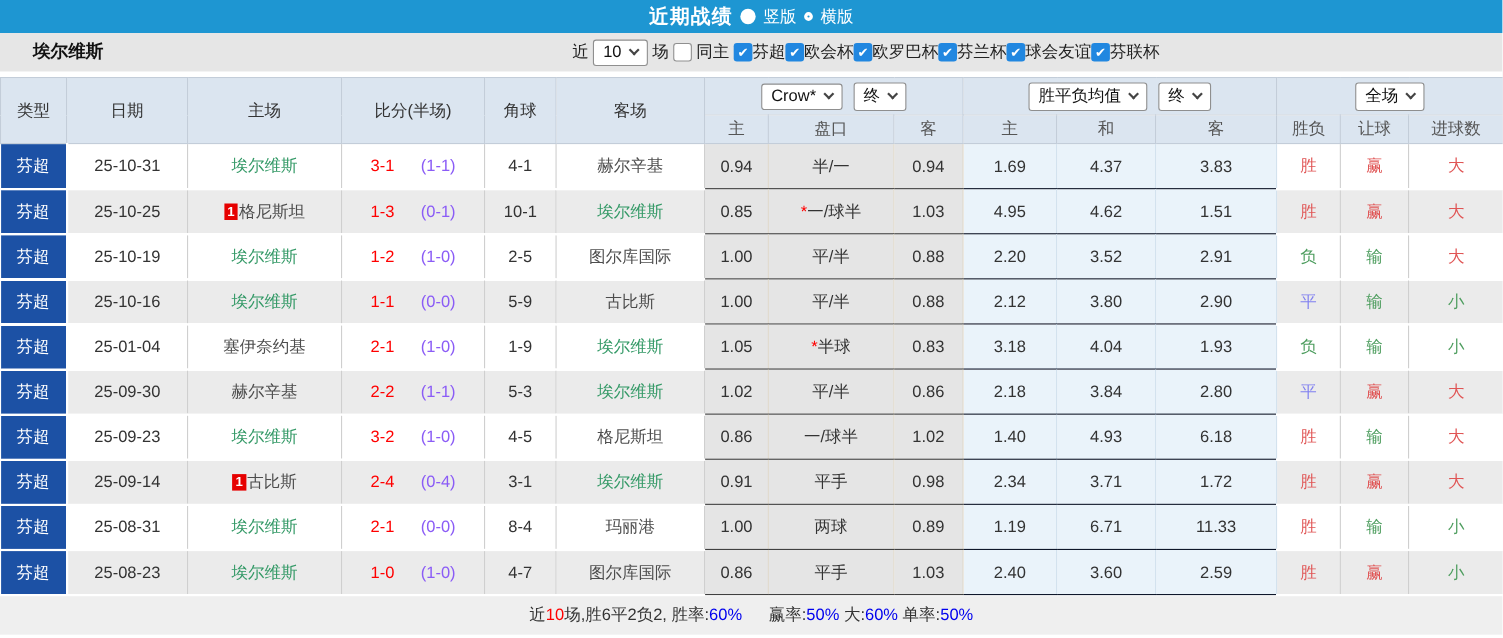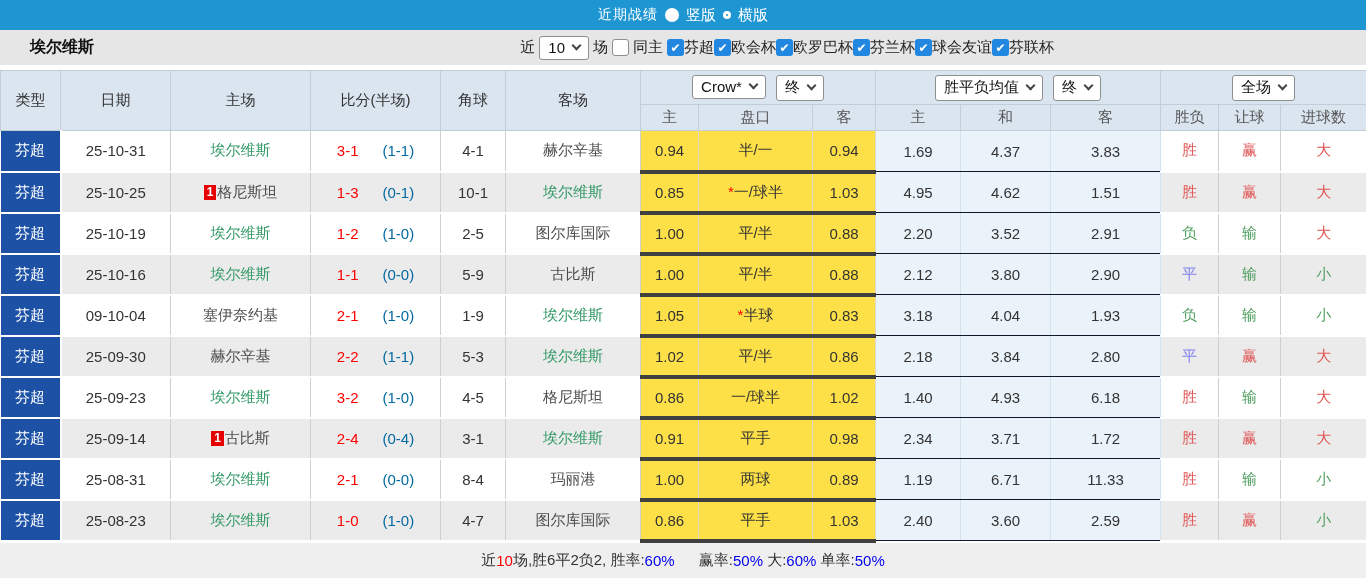--- a/index.html
+++ b/index.html
@@ -2,21 +2,21 @@
 <html><head>
 <meta charset="utf-8">
 <style>
   * { margin:0; padding:0; box-sizing:border-box; }
   html,body { width:1366px; height:580px; overflow:hidden; background:#fff;
               font-family:"Liberation Sans","DejaVu Sans",sans-serif; }
 
   
   .topbar { height:30px; background:#1e96d2; display:flex; align-items:center;
             justify-content:center; color:#fff; gap:7px; }
-  .topbar .title { font-weight:normal; font-size:14px; letter-spacing:1px; }
+  .topbar .title { font-weight:bold; font-size:18px; letter-spacing:1px; }
   .radio { display:inline-block; border-radius:50%; cursor:pointer; }
   .radio.on  { width:14px; height:14px; background:#fff; }
   .radio.off { width:8px; height:8px; border:3px solid #fff; }
   .topbar .rlabel { font-size:15px; cursor:pointer; }
 
   
   .filterbar { height:40px; background:#e6e6e6; display:flex; align-items:center;
                border-bottom:5px solid #fff; }
   .teamname { margin-left:30px; font-weight:bold; font-size:16px; color:#111; }
   .controls { margin-left:auto; margin-right:312px; display:flex; align-items:center;
@@ -38,29 +38,29 @@
   th, td { text-align:center; font-weight:normal; font-size:15px; overflow:hidden; }
   thead th { background:#dbe5f0; color:#333; border:1px solid #c3cdd9; }
   thead tr.h1 th { height:34px; }
   thead tr.h2 th { height:26px; color:#555; }
   .grouphead { }
   .grouphead .sel { margin:0 5px; }
   tbody td { height:41px; color:#333; border-right:1px solid #cfcfcf;
              border-bottom:2px solid #fff; background:#fff; }
   tr.alt td { background:#ebebeb; }
   td.type { background:#1c51a5 !important; color:#fff; border-right:2px solid #fff; }
-  td.cream, tr.alt td.cream { background:#fde047; border-right:1px solid #ded8ca;
-             border-bottom:4px solid #404040; }
+  td.cream, tr.alt td.cream { background:#e5e5e5; border-right:1px solid #ded8ca;
+             border-bottom:1px solid #404040; }
   td.blue,  tr.alt td.blue  { background:#eaf3fa; border-right:1px solid #d3e2ee;
              border-bottom:1px solid #0f172a; }
   td:last-child { border-right:none; }
   .focus-team { color:#339966; }
   .plain-team { color:#4d4d4d; }
   .score-main { color:#ff0000; }
-  .score-half { color:#0369a1;margin-left:24px; }
+  .score-half { color:#8b5cf6;margin-left:24px; }
   .badge { display:inline-block; background:#e60000; color:#fff; font-size:12px;
            font-weight:bold; line-height:15px; height:15px; padding:0 3px;
            vertical-align:1px; margin-right:1px; }
   .star { color:#ff0000; }
   .c-r { color:#e05555; }
   .c-g { color:#4d9d5e; }
   .c-b { color:#8080f0; }
 
   
   .footer { height:35px; background:#efefef; display:flex; align-items:center;
@@ -247,21 +247,21 @@
         <td class="cream">0.88</td>
         <td class="blue">2.12</td>
         <td class="blue">3.80</td>
         <td class="blue">2.90</td>
         <td class="c-b">平</td>
         <td class="c-g">输</td>
         <td class="c-g">小</td>
       </tr>
       <tr>
         <td class="type">芬超</td>
-        <td>09-10-04</td>
+        <td>25-01-04</td>
         <td><span class="plain-team">塞伊奈约基</span></td>
         <td><span class="score-main">2-1</span><span class="score-half">(1-0)</span></td>
         <td>1-9</td>
         <td><span class="focus-team">埃尔维斯</span></td>
         <td class="cream">1.05</td>
         <td class="cream"><span class="star">*</span><span>半球</span></td>
         <td class="cream">0.83</td>
         <td class="blue">3.18</td>
         <td class="blue">4.04</td>
         <td class="blue">1.93</td>

